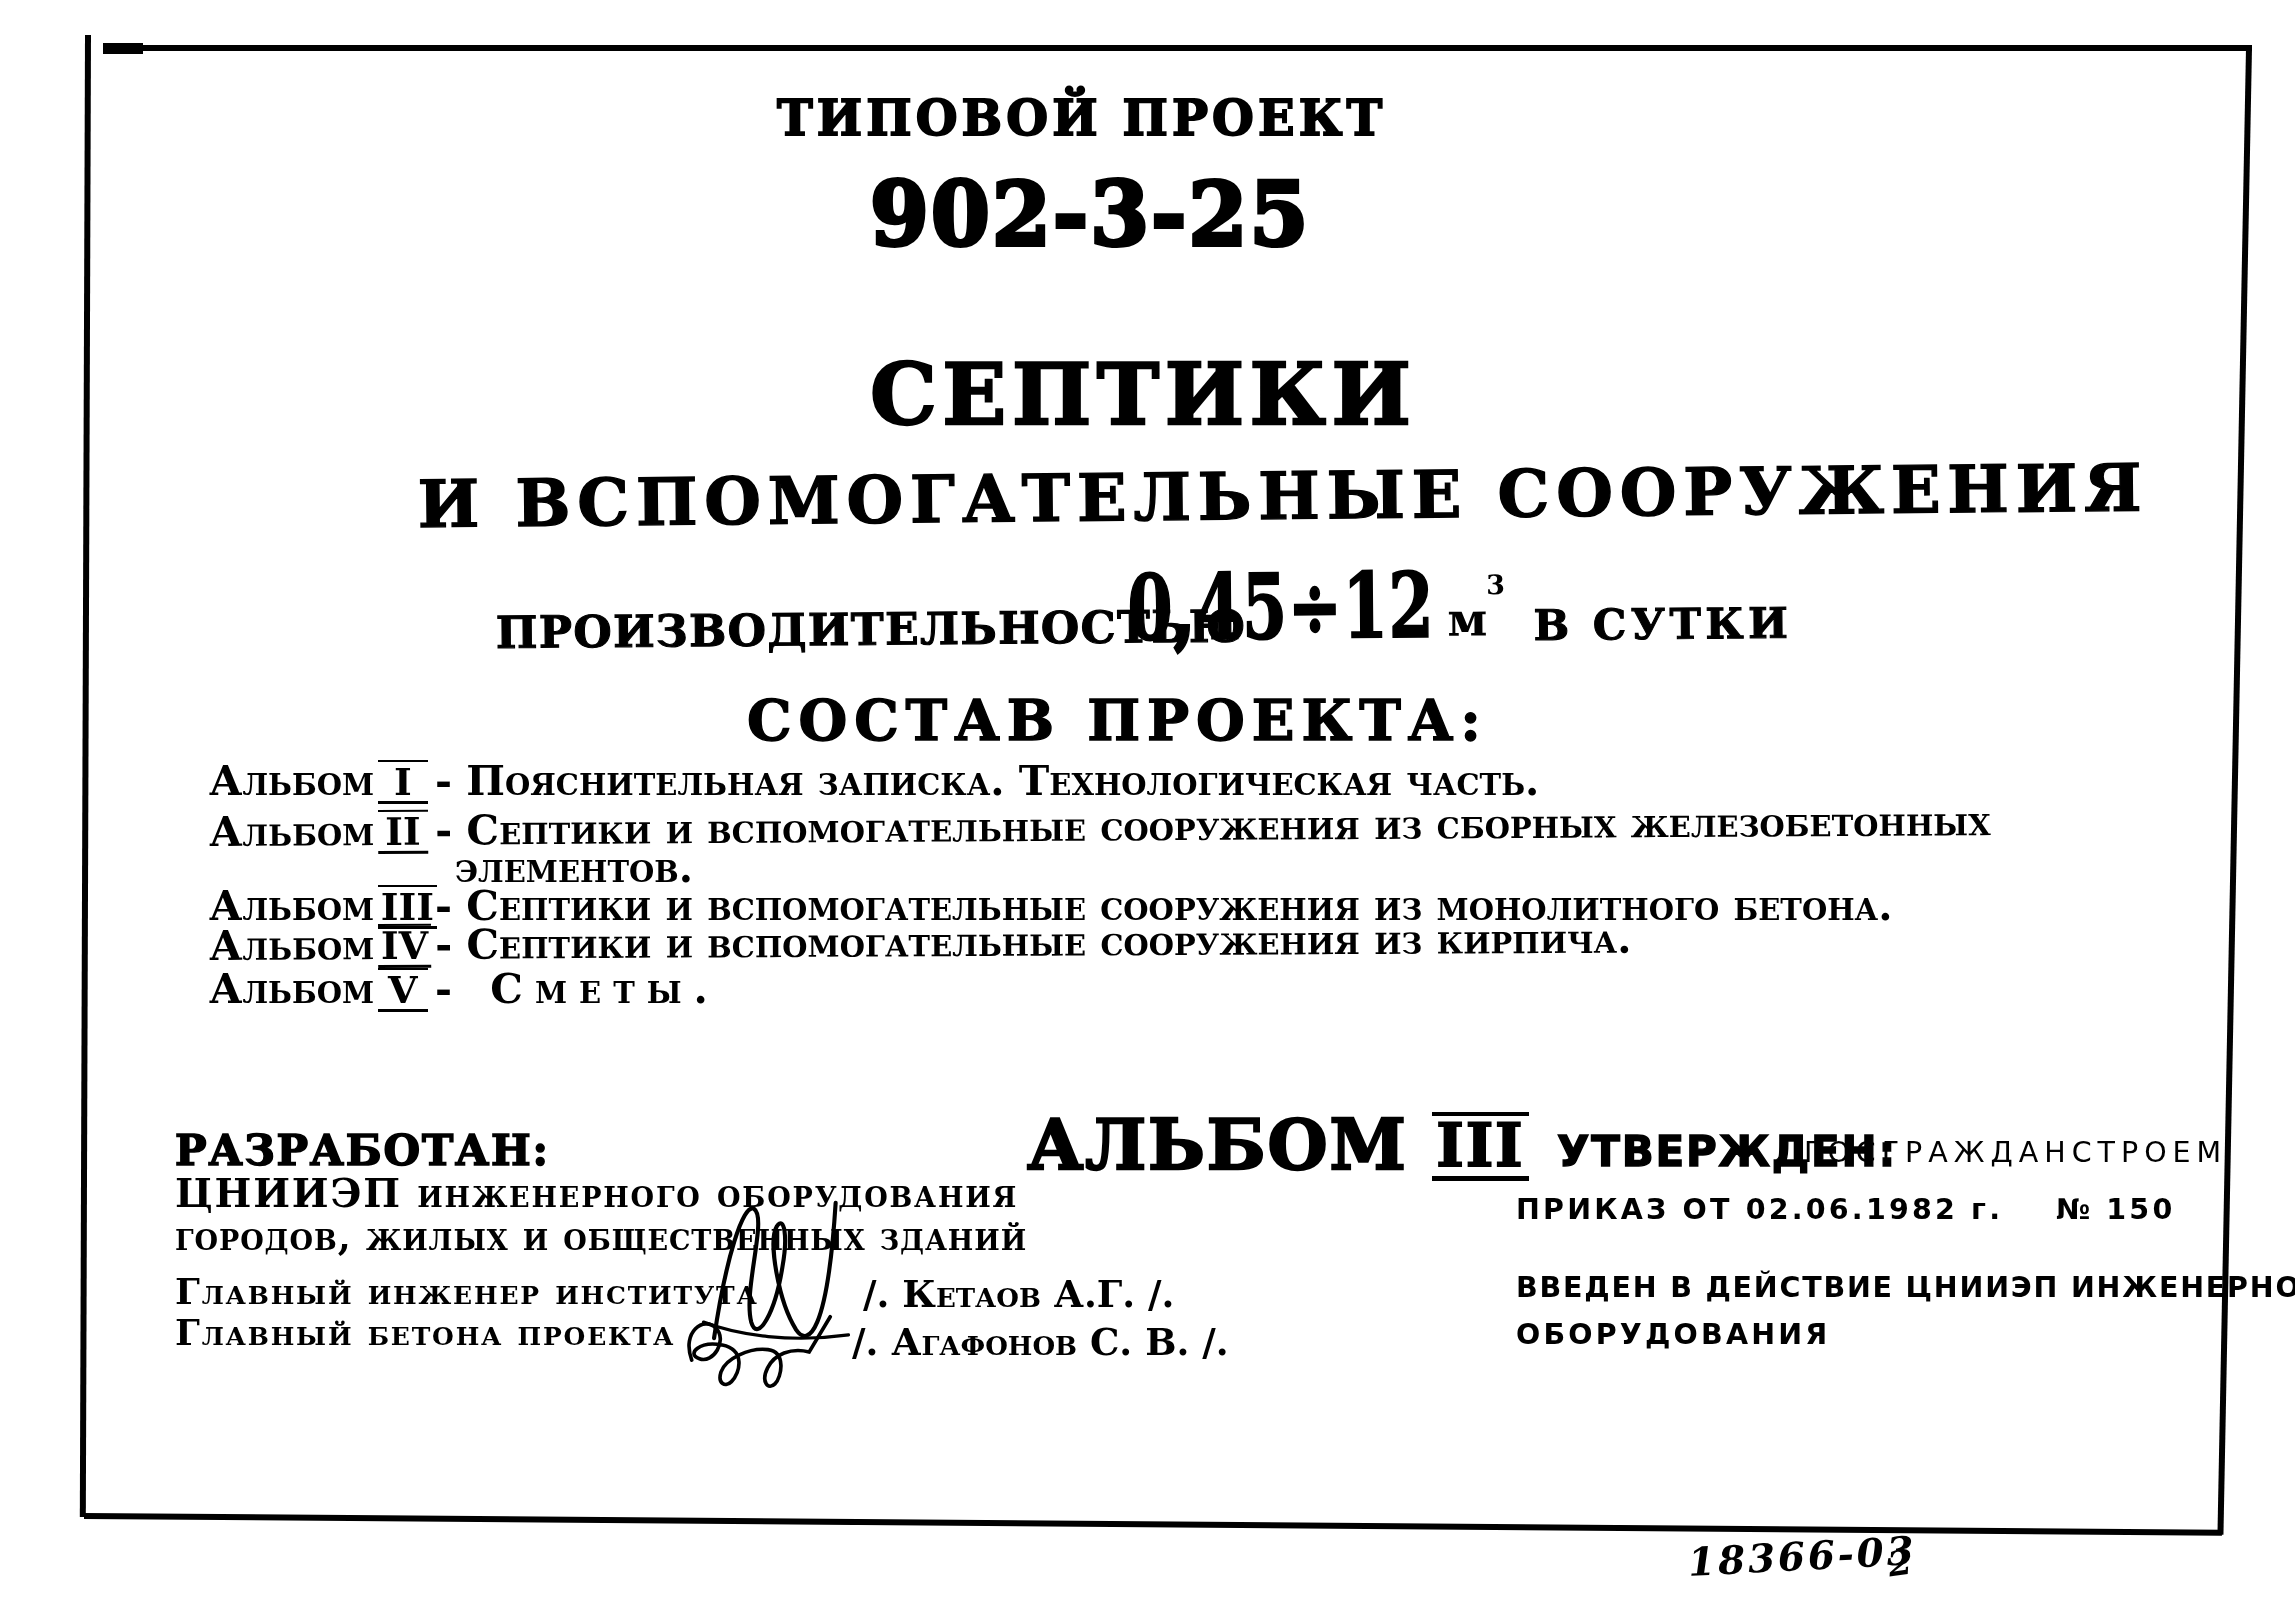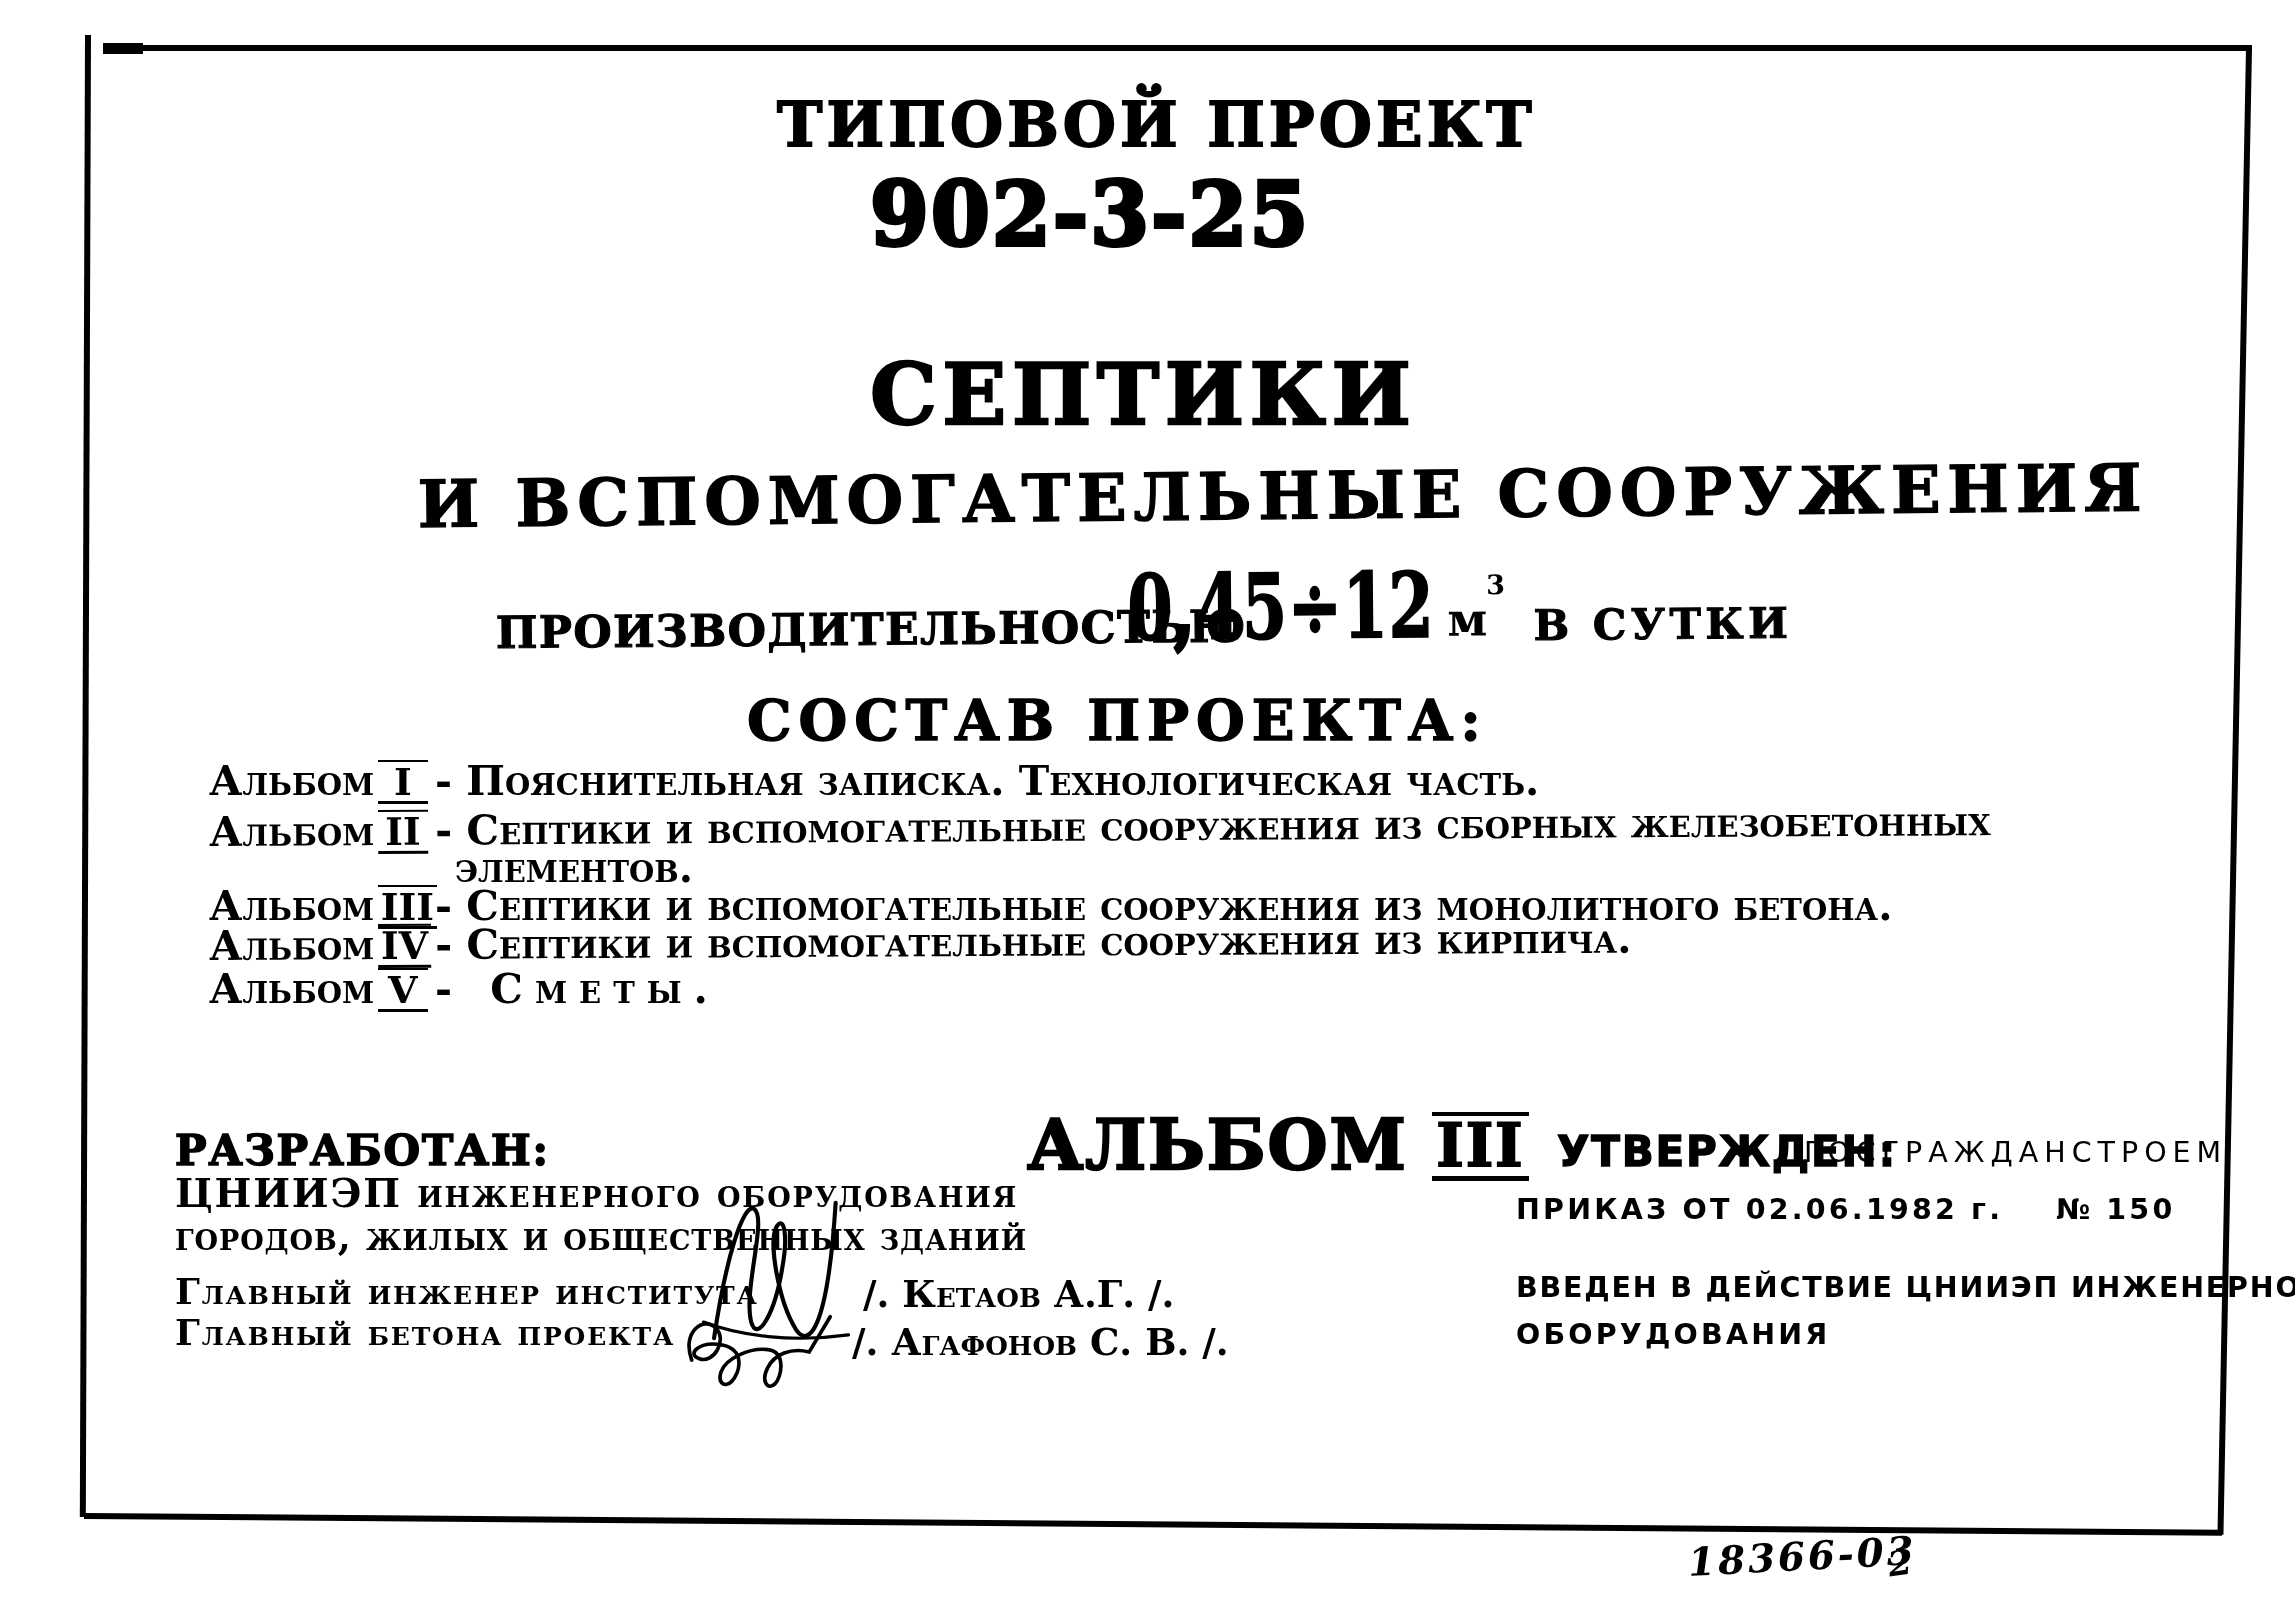--- a/index.html
+++ b/index.html
@@ -12,21 +12,21 @@
   .frame-top-nub{left:103px;top:43px;width:40px;height:10.6px;}
   .frame-left{left:85px;top:35px;width:6px;height:1482px;transform:rotate(.2deg);transform-origin:top left;}
   .frame-right{left:2246px;top:48px;width:6px;height:1487px;transform:rotate(1.1deg);transform-origin:top center;}
   .frame-bottom{left:84px;top:1513px;width:2138px;height:6.4px;transform:rotate(.45deg);transform-origin:left center;}
   
   .t{position:absolute;white-space:pre;line-height:1.05;}
   .serif{font-family:"DejaVu Serif",serif;}
   .sans{font-family:"DejaVu Sans",sans-serif;}
   .sc{font-variant:small-caps;}
   
-  .tipovoy{left:777px;top:93px;font-size:61px;letter-spacing:4.1px;font-weight:bold;-webkit-text-stroke:1.8px #000;}
+  .tipovoy{left:777px;top:93px;font-size:48px;letter-spacing:4.1px;font-weight:bold;-webkit-text-stroke:1.8px #000;}
   .number{left:870px;top:168px;font-size:88px;letter-spacing:2.3px;font-weight:bold;-webkit-text-stroke:4.1px #000;transform:scaleX(.96);transform-origin:left;}
   .septiki{left:870px;top:351px;font-size:84px;letter-spacing:5.5px;font-weight:bold;text-align:right;-webkit-text-stroke:2.3px #000;}
   .vspom{left:418px;top:470px;font-size:65px;letter-spacing:6.9px;font-weight:bold;-webkit-text-stroke:1.4px #000;transform:rotate(-.55deg);transform-origin:left bottom;}
   
   .cap-row{left:494px;top:565px;width:1285px;height:119px;transform:rotate(-.5deg);transform-origin:left bottom;}
   .cap-row .t{position:absolute;}
   .cap-prefix{left:2.3px;top:45px;font-size:44px;font-weight:bold;-webkit-text-stroke:1.1px #000;letter-spacing:1.4px;}
   .cap-value{left:634px;top:0.9px;font-size:90px;font-weight:bold;-webkit-text-stroke:1.8px #000;letter-spacing:0.9px;transform:scaleX(.72);transform-origin:left;}
   .cap-unit{left:954px;top:39px;font-size:46px;font-weight:bold;}
   .cap-exp{left:993px;top:14.7px;font-size:27px;font-weight:bold;}

